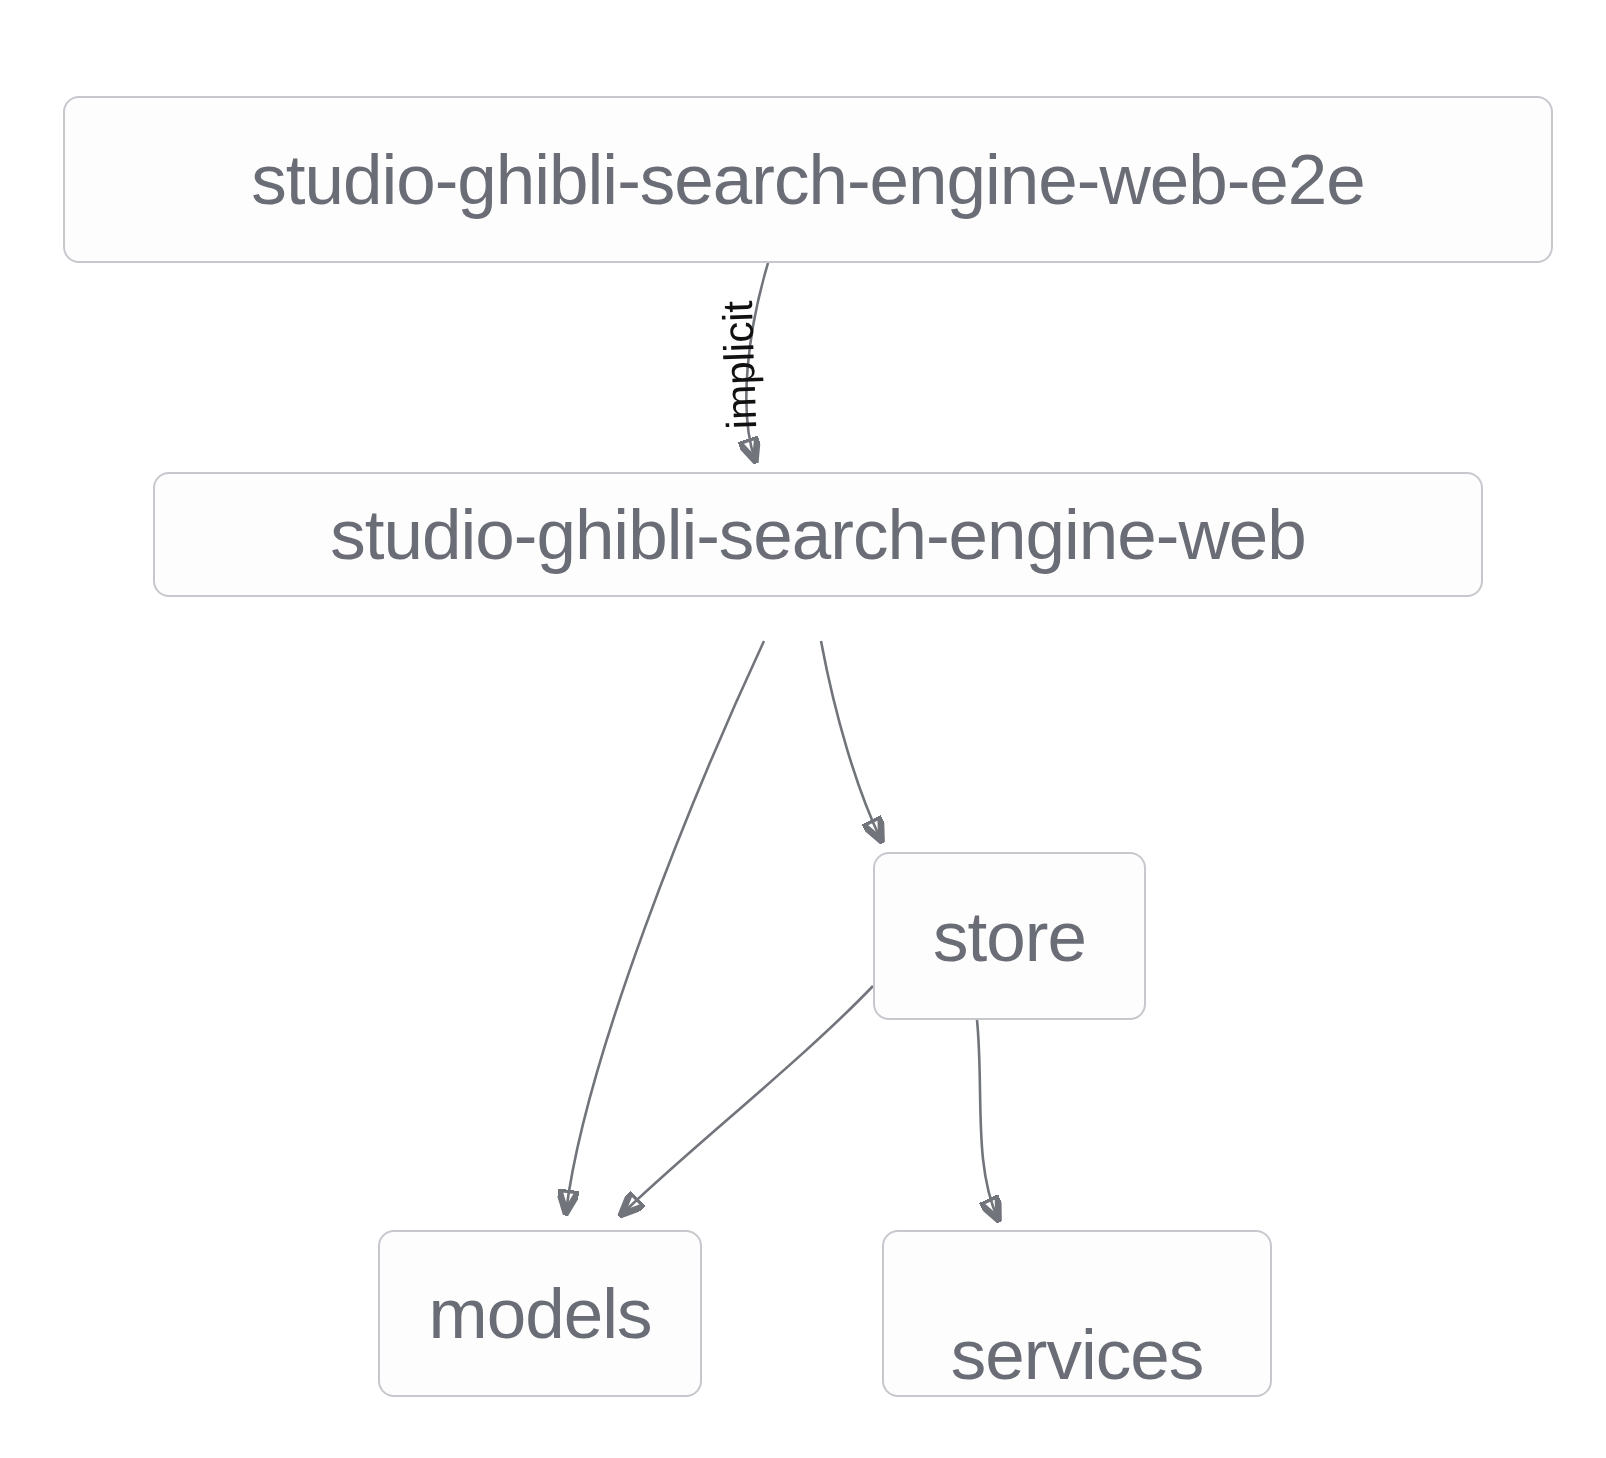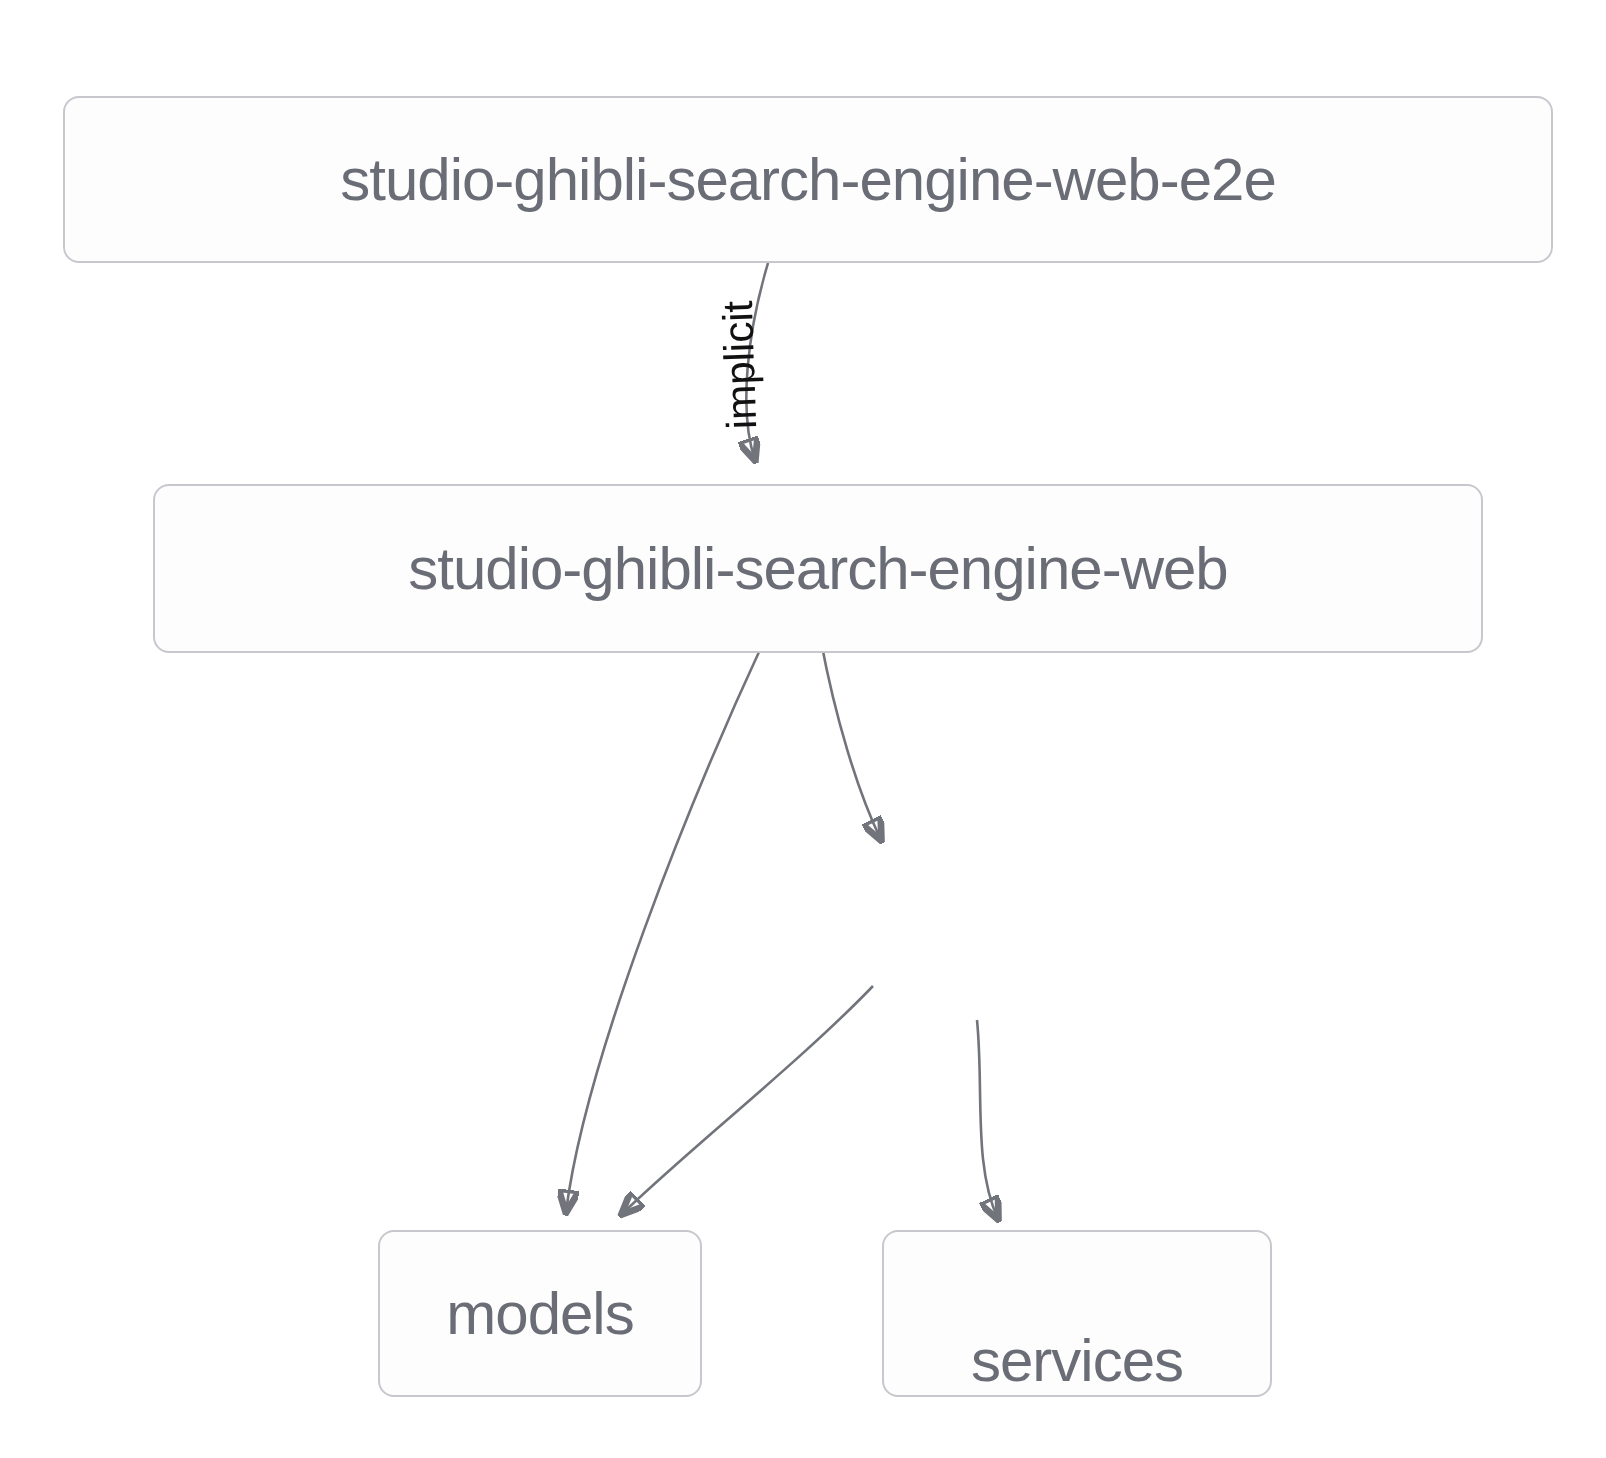--- a/index.html
+++ b/index.html
@@ -36,28 +36,28 @@
   }
   .node{
     position:absolute;
     display:flex;
     align-items:center;
     justify-content:center;
     background:var(--node-fill);
     border:2px solid var(--node-border);
     border-radius:16px;
     color:var(--node-text);
-    font-size:60px;
+    font-size:71px;
     font-weight:400;
     letter-spacing:-1px;
     white-space:nowrap;
     cursor:pointer;
   }
   .node-e2e      {left:63px;  top:96px;   width:1490px; height:167px;}
-  .node-web      {left:153px; top:472px;  width:1330px; height:169px;margin-top:12px;}
+  .node-web      {left:153px; top:472px;  width:1330px; height:125px;}
   .node-store    {left:873px; top:852px;  width:273px;  height:168px;}
   .node-models   {left:378px; top:1230px; width:324px;  height:167px;}
   .node-services {left:882px; top:1230px; width:390px;  height:167px;align-items:flex-end;}
   .edge-label{
     position:absolute;
     left:740px;
     top:365px;
     transform:translate(-50%,-50%) rotate(-92deg);
     font-size:42px;
     color:var(--edge-label-text);
@@ -84,20 +84,23 @@
   </svg>
 
   <div class="node node-e2e">
     <span>studio-ghibli-search-engine-web-e2e</span>
   </div>
 
   <div class="node node-web">
     <span>studio-ghibli-search-engine-web</span>
   </div>
 
+  <div class="node node-store">
+    <span>store</span>
+  </div>
 
   <div class="node node-models">
     <span>models</span>
   </div>
 
   <div class="node node-services">
     <span>services</span>
   </div>
 
   <span class="edge-label">implicit</span>

